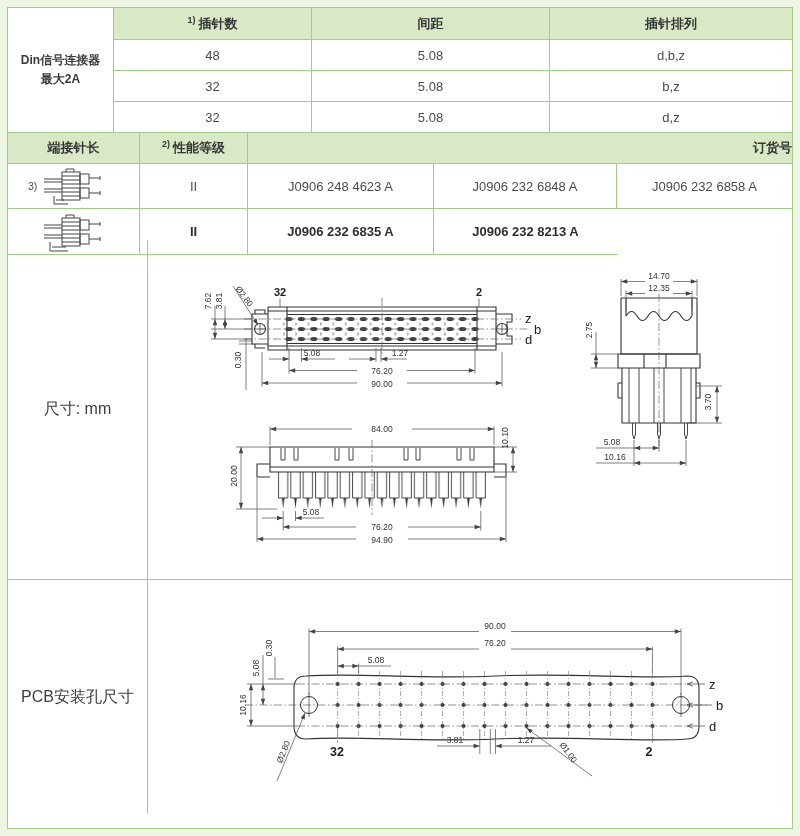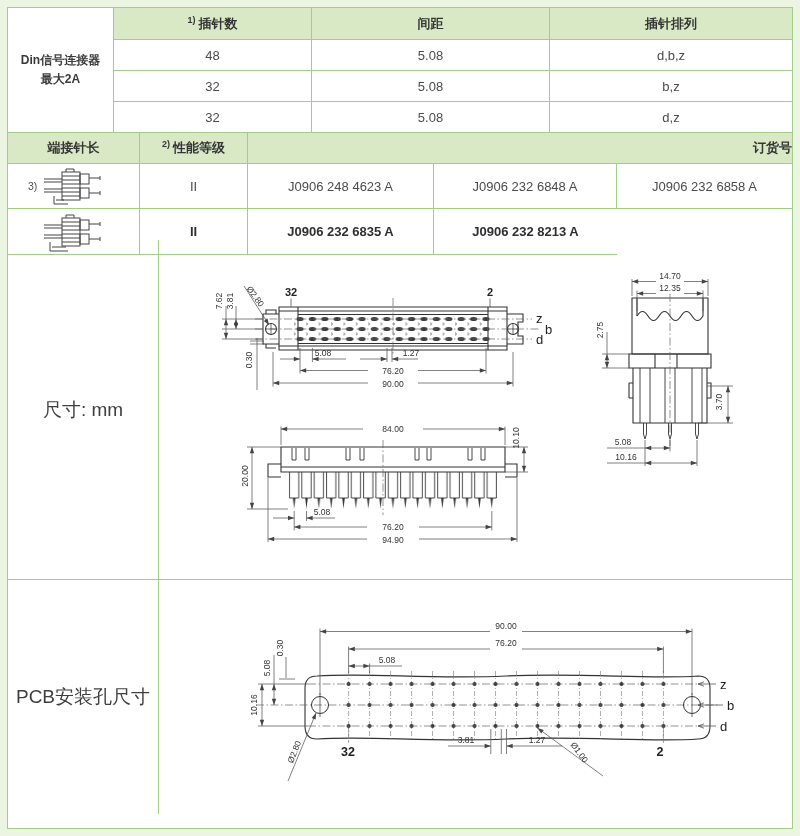--- a/index.html
+++ b/index.html
@@ -33,23 +33,23 @@
         grid-template-rows:31px 45px 46px; height:107px;}
   .order-span{grid-column:3/6; border-right:none;justify-content:flex-end;}
   .note-cell{position:relative;}
   .note-mark{position:absolute; left:20px; top:50%; transform:translateY(-50%);
         font-size:10.5px; color:#4b4b4b;}
   .bold{font-weight:bold; color:#2f2f2f;}
   
   .sec3,.sec4{display:flex;}
   .sec3{height:340px; border-bottom:1px solid var(--c-line);}
   .sec4{height:234px;}
-  .side-label{width:151px; border-right:1px solid var(--c-line);
+  .side-label{width:140px; border-right:1px solid var(--c-line);
         display:flex; align-items:center; justify-content:center;
-        font-size:19px; color:#3f3f3f; flex:none;}
+        font-size:16px; color:#3f3f3f; flex:none;}
   .canvas{position:relative; flex:1; overflow:hidden;}
   .dwg{position:absolute;}
   svg text{font-family:"Liberation Sans","DejaVu Sans",sans-serif; fill:#333;}
   .dimtxt{font-size:8.5px;}
   .rowtxt{font-size:13px; fill:#222;}
   .pintxt{font-size:11px; font-weight:bold; fill:#222;}
 </style>
 </head>
 <body>
 

